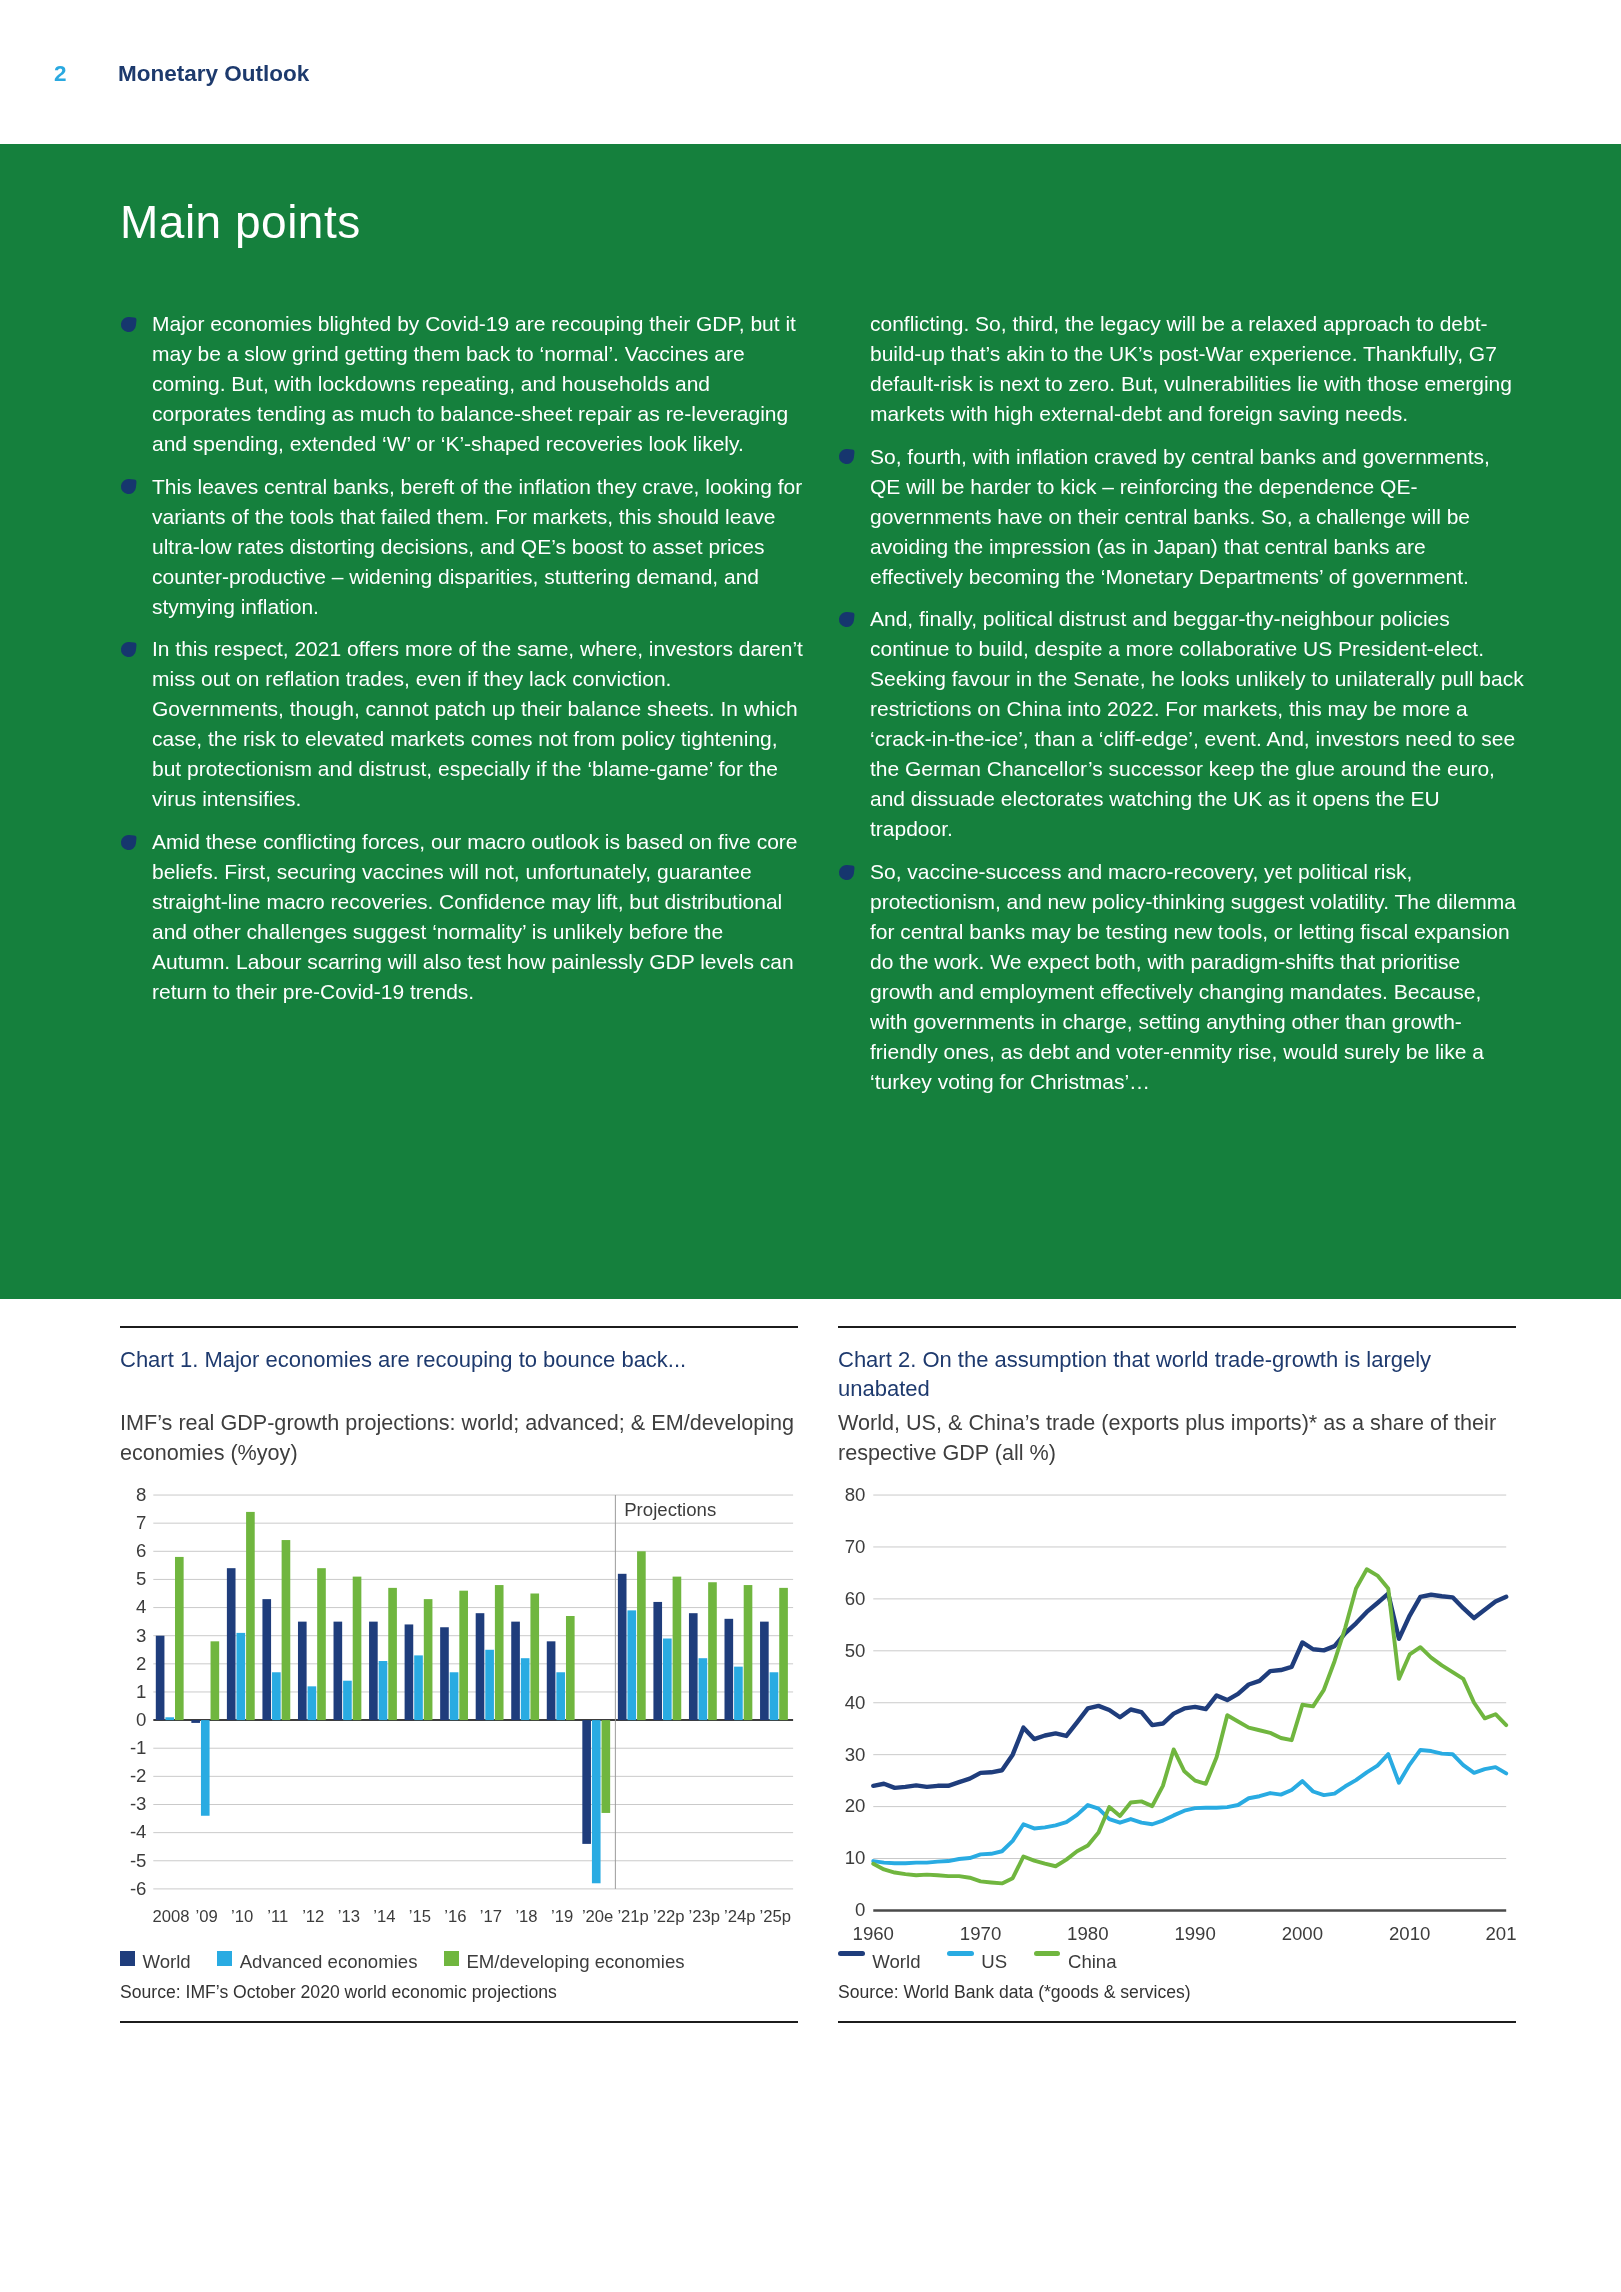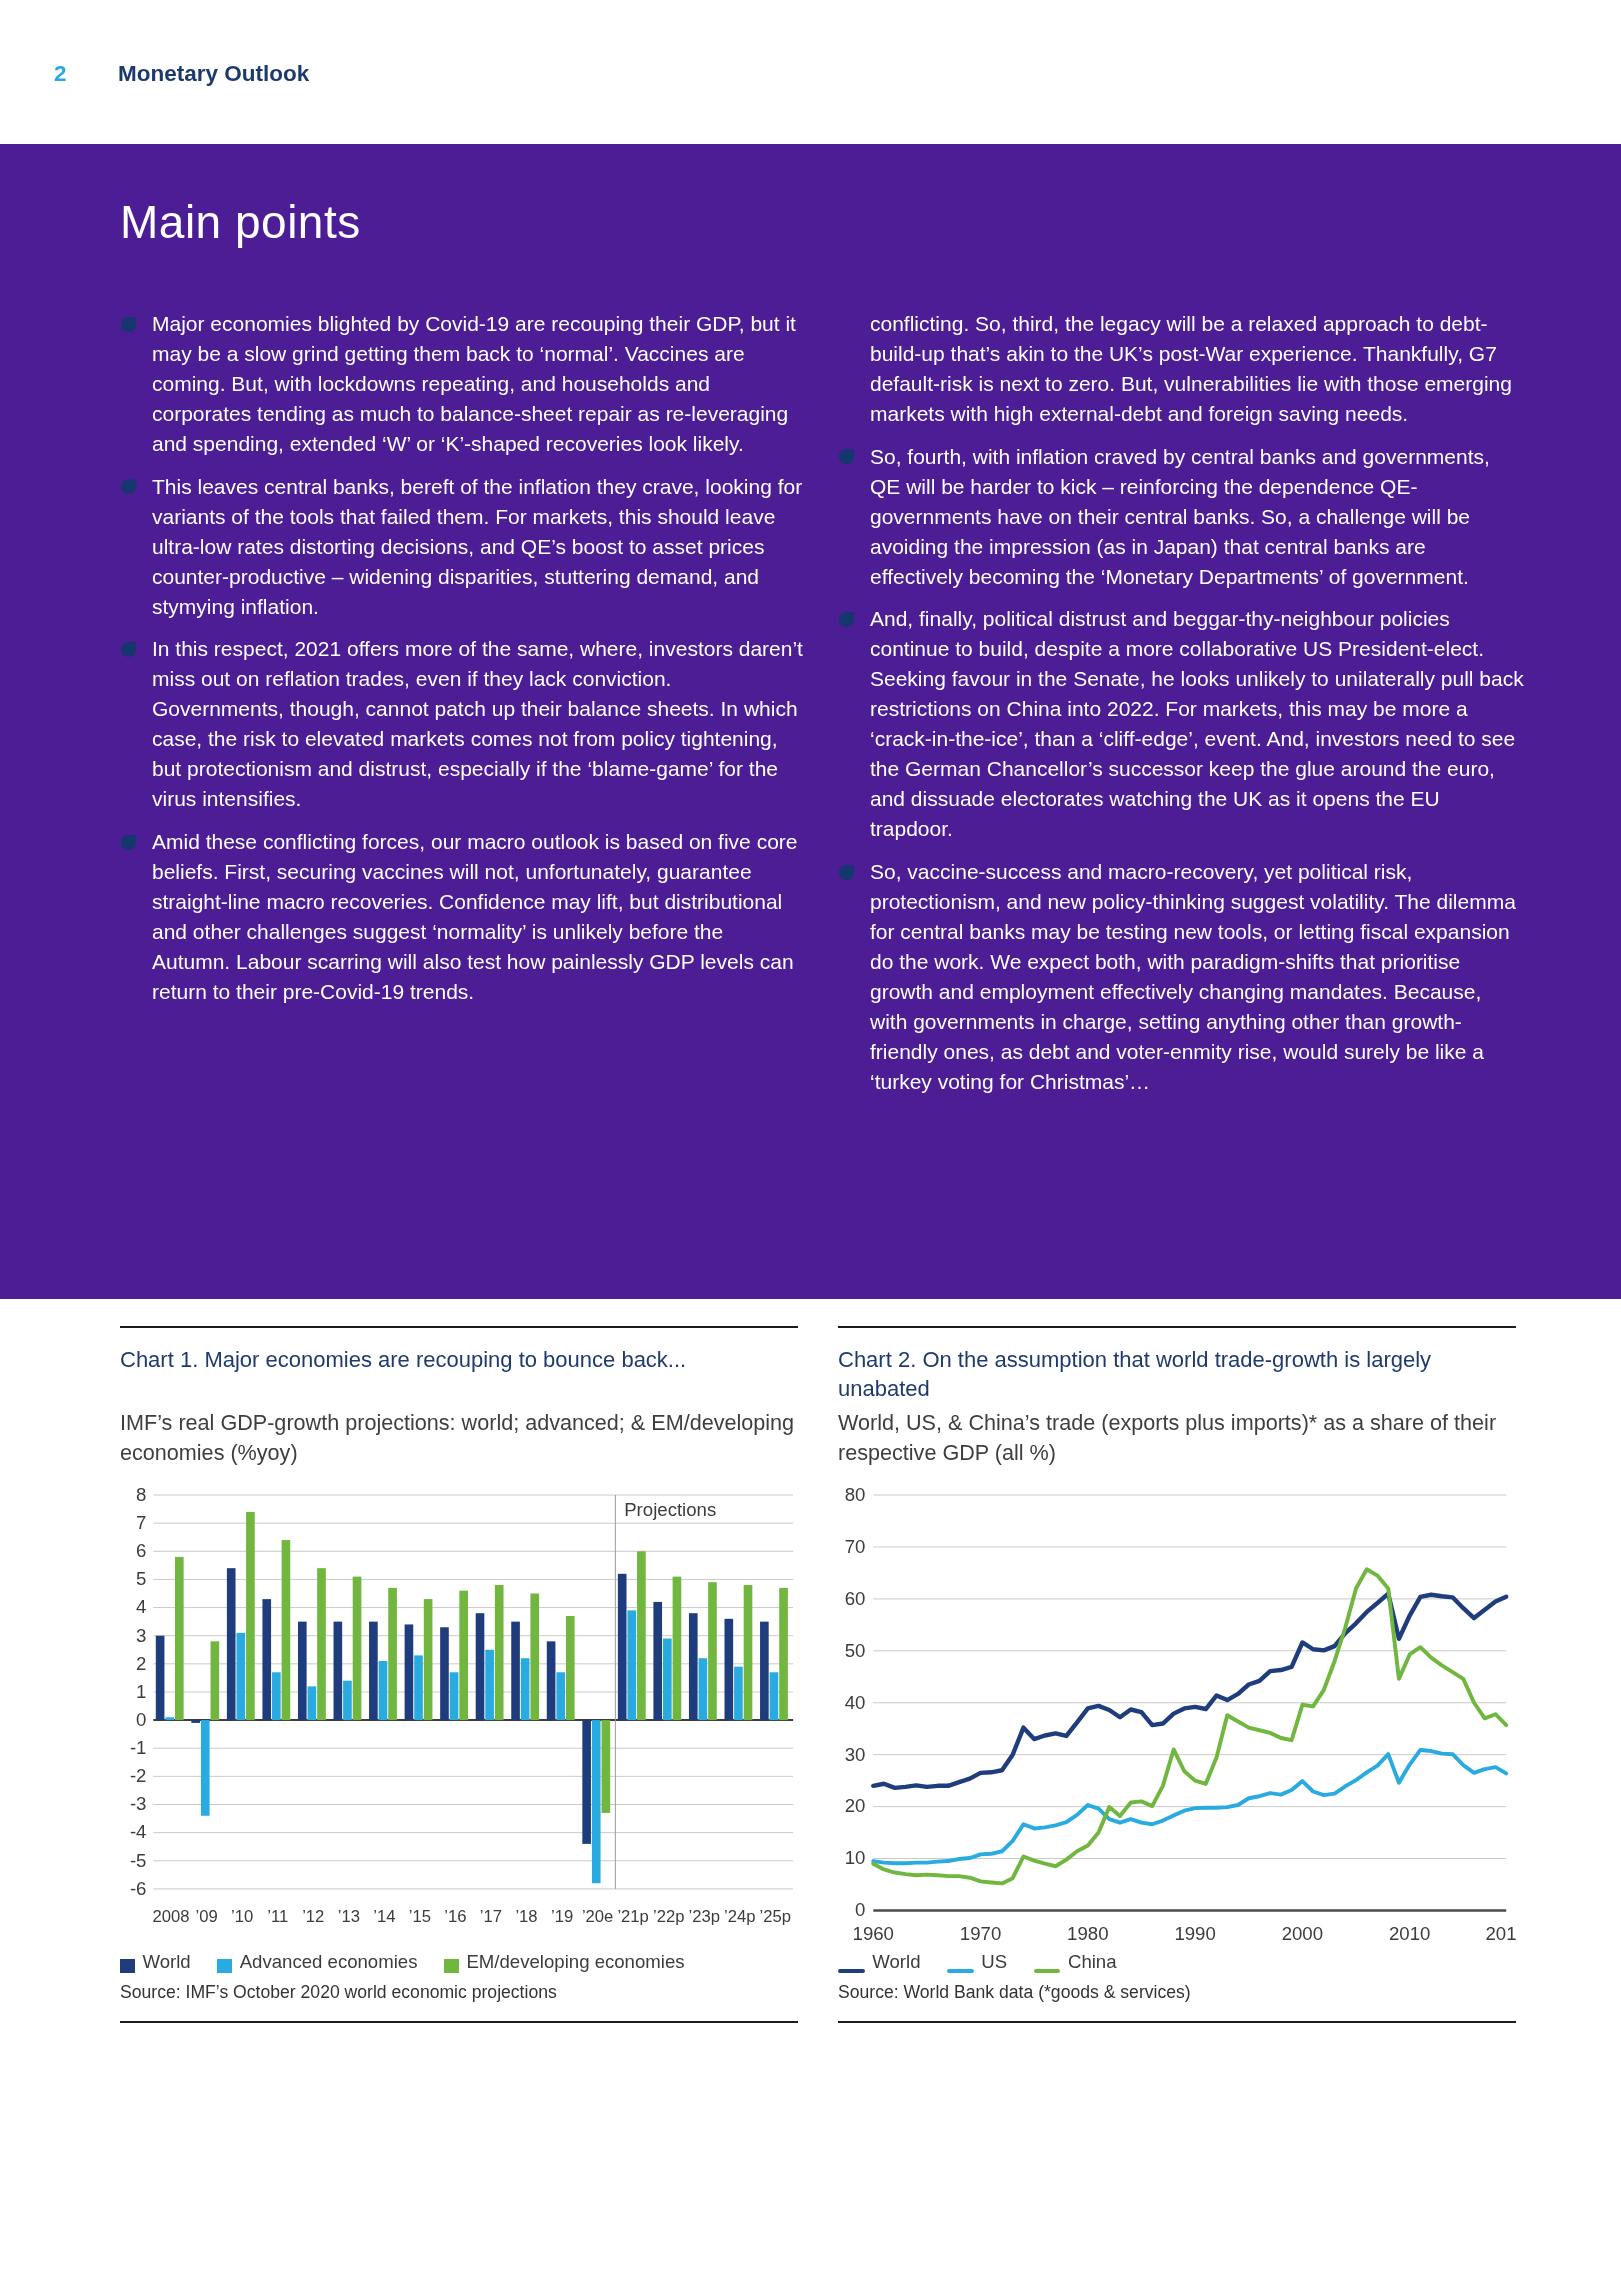--- a/index.html
+++ b/index.html
@@ -26,36 +26,36 @@
   .chart-col.c1{left:120px;}
   .chart-col.c2{left:838px;}
   .top-rule{border:none;border-top:2px solid #1c1c1c;margin:0 0 16.7px 0;}
   .bot-rule{border:none;border-top:2px solid #1c1c1c;margin:13.7px 0 0 0;}
   .chart-title{min-height:63px;font-size:22px;line-height:29px;color:#1e3a6e;}
   .chart-title b{font-weight:normal;}
   .chart-sub{min-height:71px;margin:0 0 5.9px 0;font-size:21.6px;line-height:30px;color:#3e3e3e;font-weight:300;}
   svg.chart{display:block;}
   svg.chart text{font-family:"Liberation Sans",sans-serif;fill:#3c3c3c;}
   .legend{display:flex;align-items:center;gap:26.5px;margin-top:7.8px;font-size:18.6px;color:#3c3c3c;}
-  .legend .item{display:flex;align-items:flex-end;gap:7.8px;}
+  .legend .item{display:flex;align-items:flex-start;gap:7.8px;}
   .sw{display:inline-block;width:14.7px;height:14.7px;}
   .sw.line{width:26.5px;height:4.4px;border-radius:2.9px;}
   .source{margin-top:8.8px;font-size:17.6px;color:#333333;}
 </style>
 </head>
 <body>
 
 <div class="page">
 
   <div class="hdr">
     <span class="pnum">2</span>
     <span class="sect">Monetary Outlook</span>
   </div>
 
-  <div class="panel" style="background: #4c1d95;">
+  <div class="panel" style="background: #15803d;">
     <h1>Main points</h1>
     <ul class="col left">
       <li>Major economies blighted by Covid-19 are recouping their GDP, but it may be a slow grind getting them back to ‘normal’. Vaccines are coming. But, with lockdowns repeating, and households and corporates tending as much to balance-sheet repair as re-leveraging and spending, extended ‘W’ or ‘K’-shaped recoveries look likely.</li>
       <li>This leaves central banks, bereft of the inflation they crave, looking for variants of the tools that failed them. For markets, this should leave ultra-low rates distorting decisions, and QE’s boost to asset prices counter-productive – widening disparities, stuttering demand, and stymying inflation.</li>
       <li>In this respect, 2021 offers more of the same, where, investors daren’t miss out on reflation trades, even if they lack conviction. Governments, though, cannot patch up their balance sheets. In which case, the risk to elevated markets comes not from policy tightening, but protectionism and distrust, especially if the ‘blame-game’ for the virus intensifies.</li>
       <li>Amid these conflicting forces, our macro outlook is based on five core beliefs. First, securing vaccines will not, unfortunately, guarantee straight-line macro recoveries. Confidence may lift, but distributional and other challenges suggest ‘normality’ is unlikely before the Autumn. Labour scarring will also test how painlessly GDP levels can return to their pre-Covid-19 trends.</li>
     </ul>
     <ul class="col right">
       <li class="no-bullet">conflicting. So, third, the legacy will be a relaxed approach to debt-build-up that’s akin to the UK’s post-War experience. Thankfully, G7 default-risk is next to zero. But, vulnerabilities lie with those emerging markets with high external-debt and foreign saving needs.</li>
       <li>So, fourth, with inflation craved by central banks and governments, QE will be harder to kick – reinforcing the dependence QE-governments have on their central banks. So, a challenge will be avoiding the impression (as in Japan) that central banks are effectively becoming the ‘Monetary Departments’ of government.</li>

